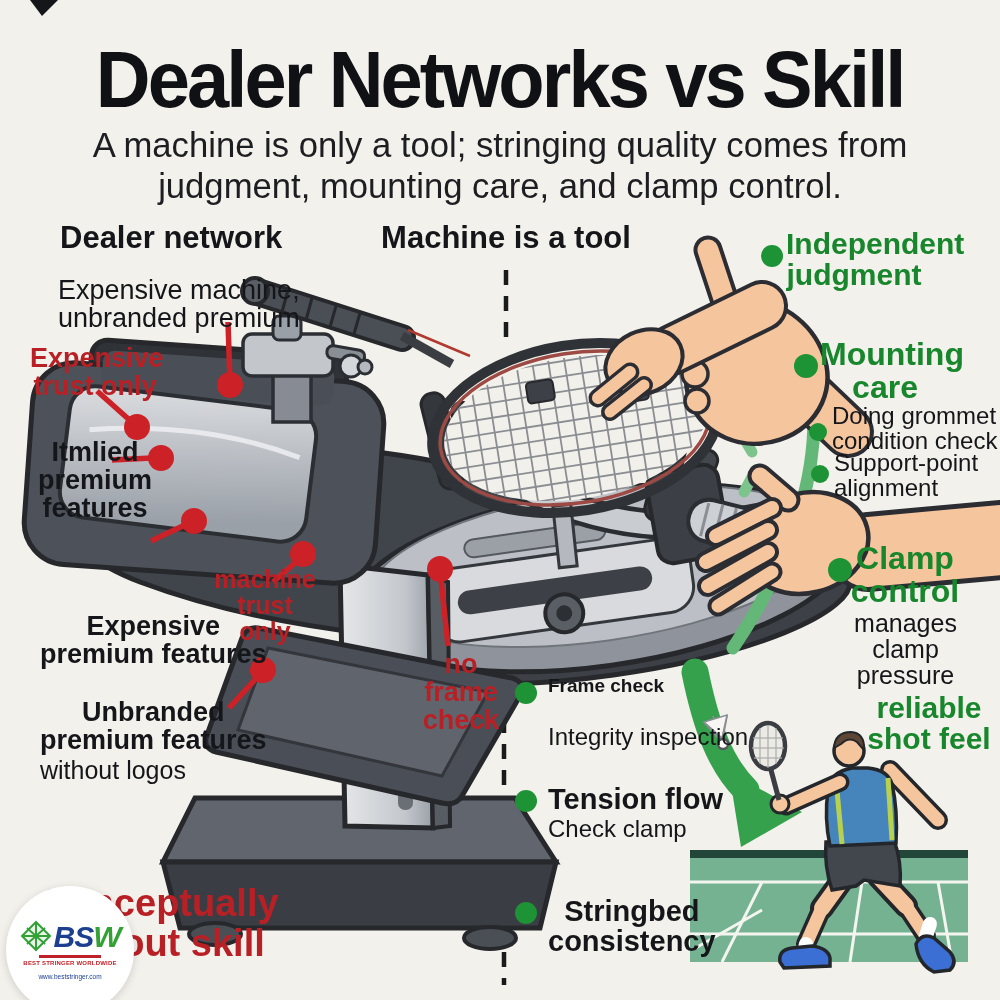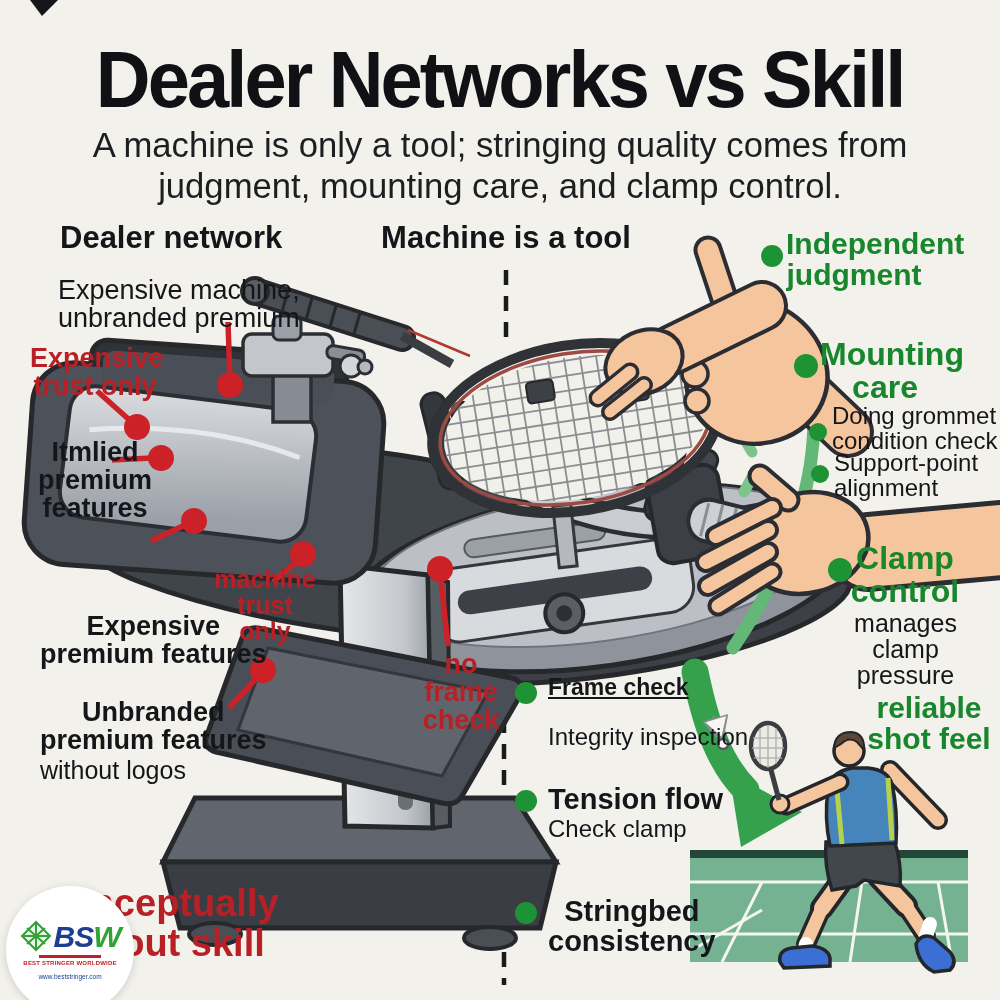--- a/index.html
+++ b/index.html
@@ -354,21 +354,21 @@
 <span class="bullet" style="left:828px;top:558px;width:24px;height:24px;"></span>
 <div class="lbl b green ctr" style="left:850px;top:542px;width:110px;font-size:32px;">Clamp
 control</div>
 <div class="lbl ctr" style="left:828px;top:610px;width:155px;font-size:25px;">manages
 clamp pressure</div>
 
 <div class="lbl b green ctr" style="left:864px;top:692px;width:130px;font-size:30px;">reliable
 shot feel</div>
 
 <span class="bullet" style="left:515px;top:682px;width:22px;height:22px;"></span>
-<div class="lbl b" style="left:548px;top:676px;font-size:23px;text-decoration:underline;">Frame check</div>
+<div class="lbl b" style="left:548px;top:676px;font-size:19px;">Frame check</div>
 <div class="lbl" style="left:548px;top:709px;font-size:24px;margin-top:16px;">Integrity inspection</div>
 
 <span class="bullet" style="left:515px;top:790px;width:22px;height:22px;"></span>
 <div class="lbl b" style="left:548px;top:784px;font-size:29px;">Tension flow</div>
 <div class="lbl" style="left:548px;top:817px;font-size:24px;">Check clamp</div>
 
 <span class="bullet" style="left:515px;top:902px;width:22px;height:22px;"></span>
 <div class="lbl b" style="left:548px;top:896px;font-size:29px;">Stringbed
 consistency</div>
 

